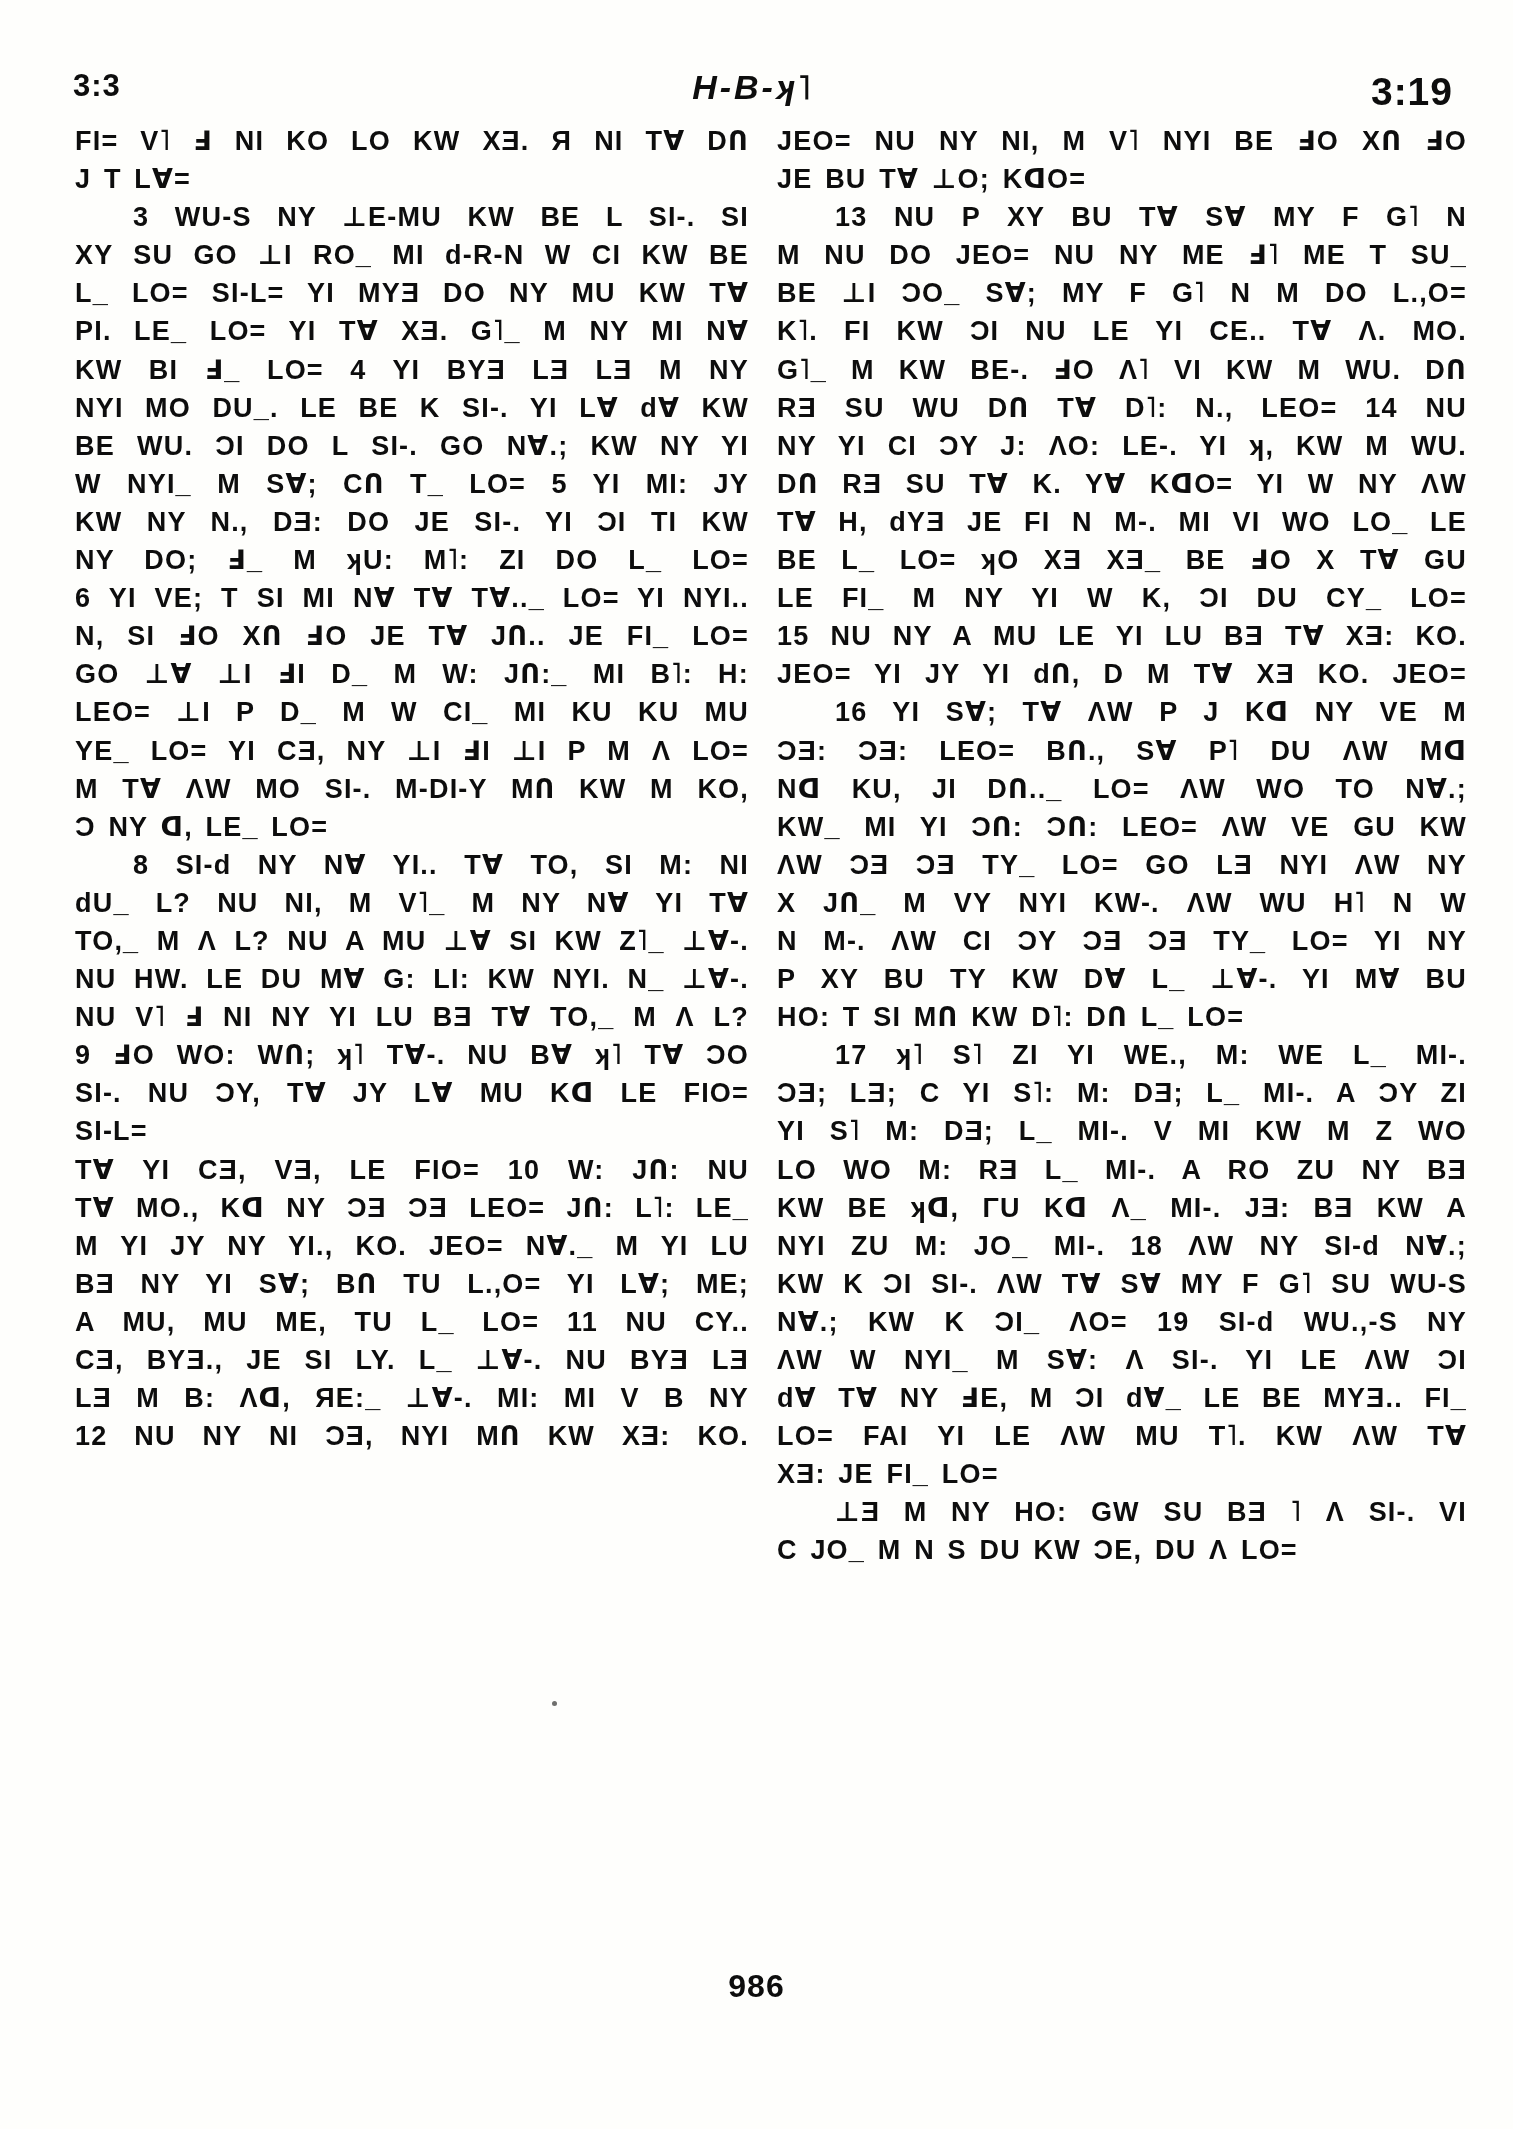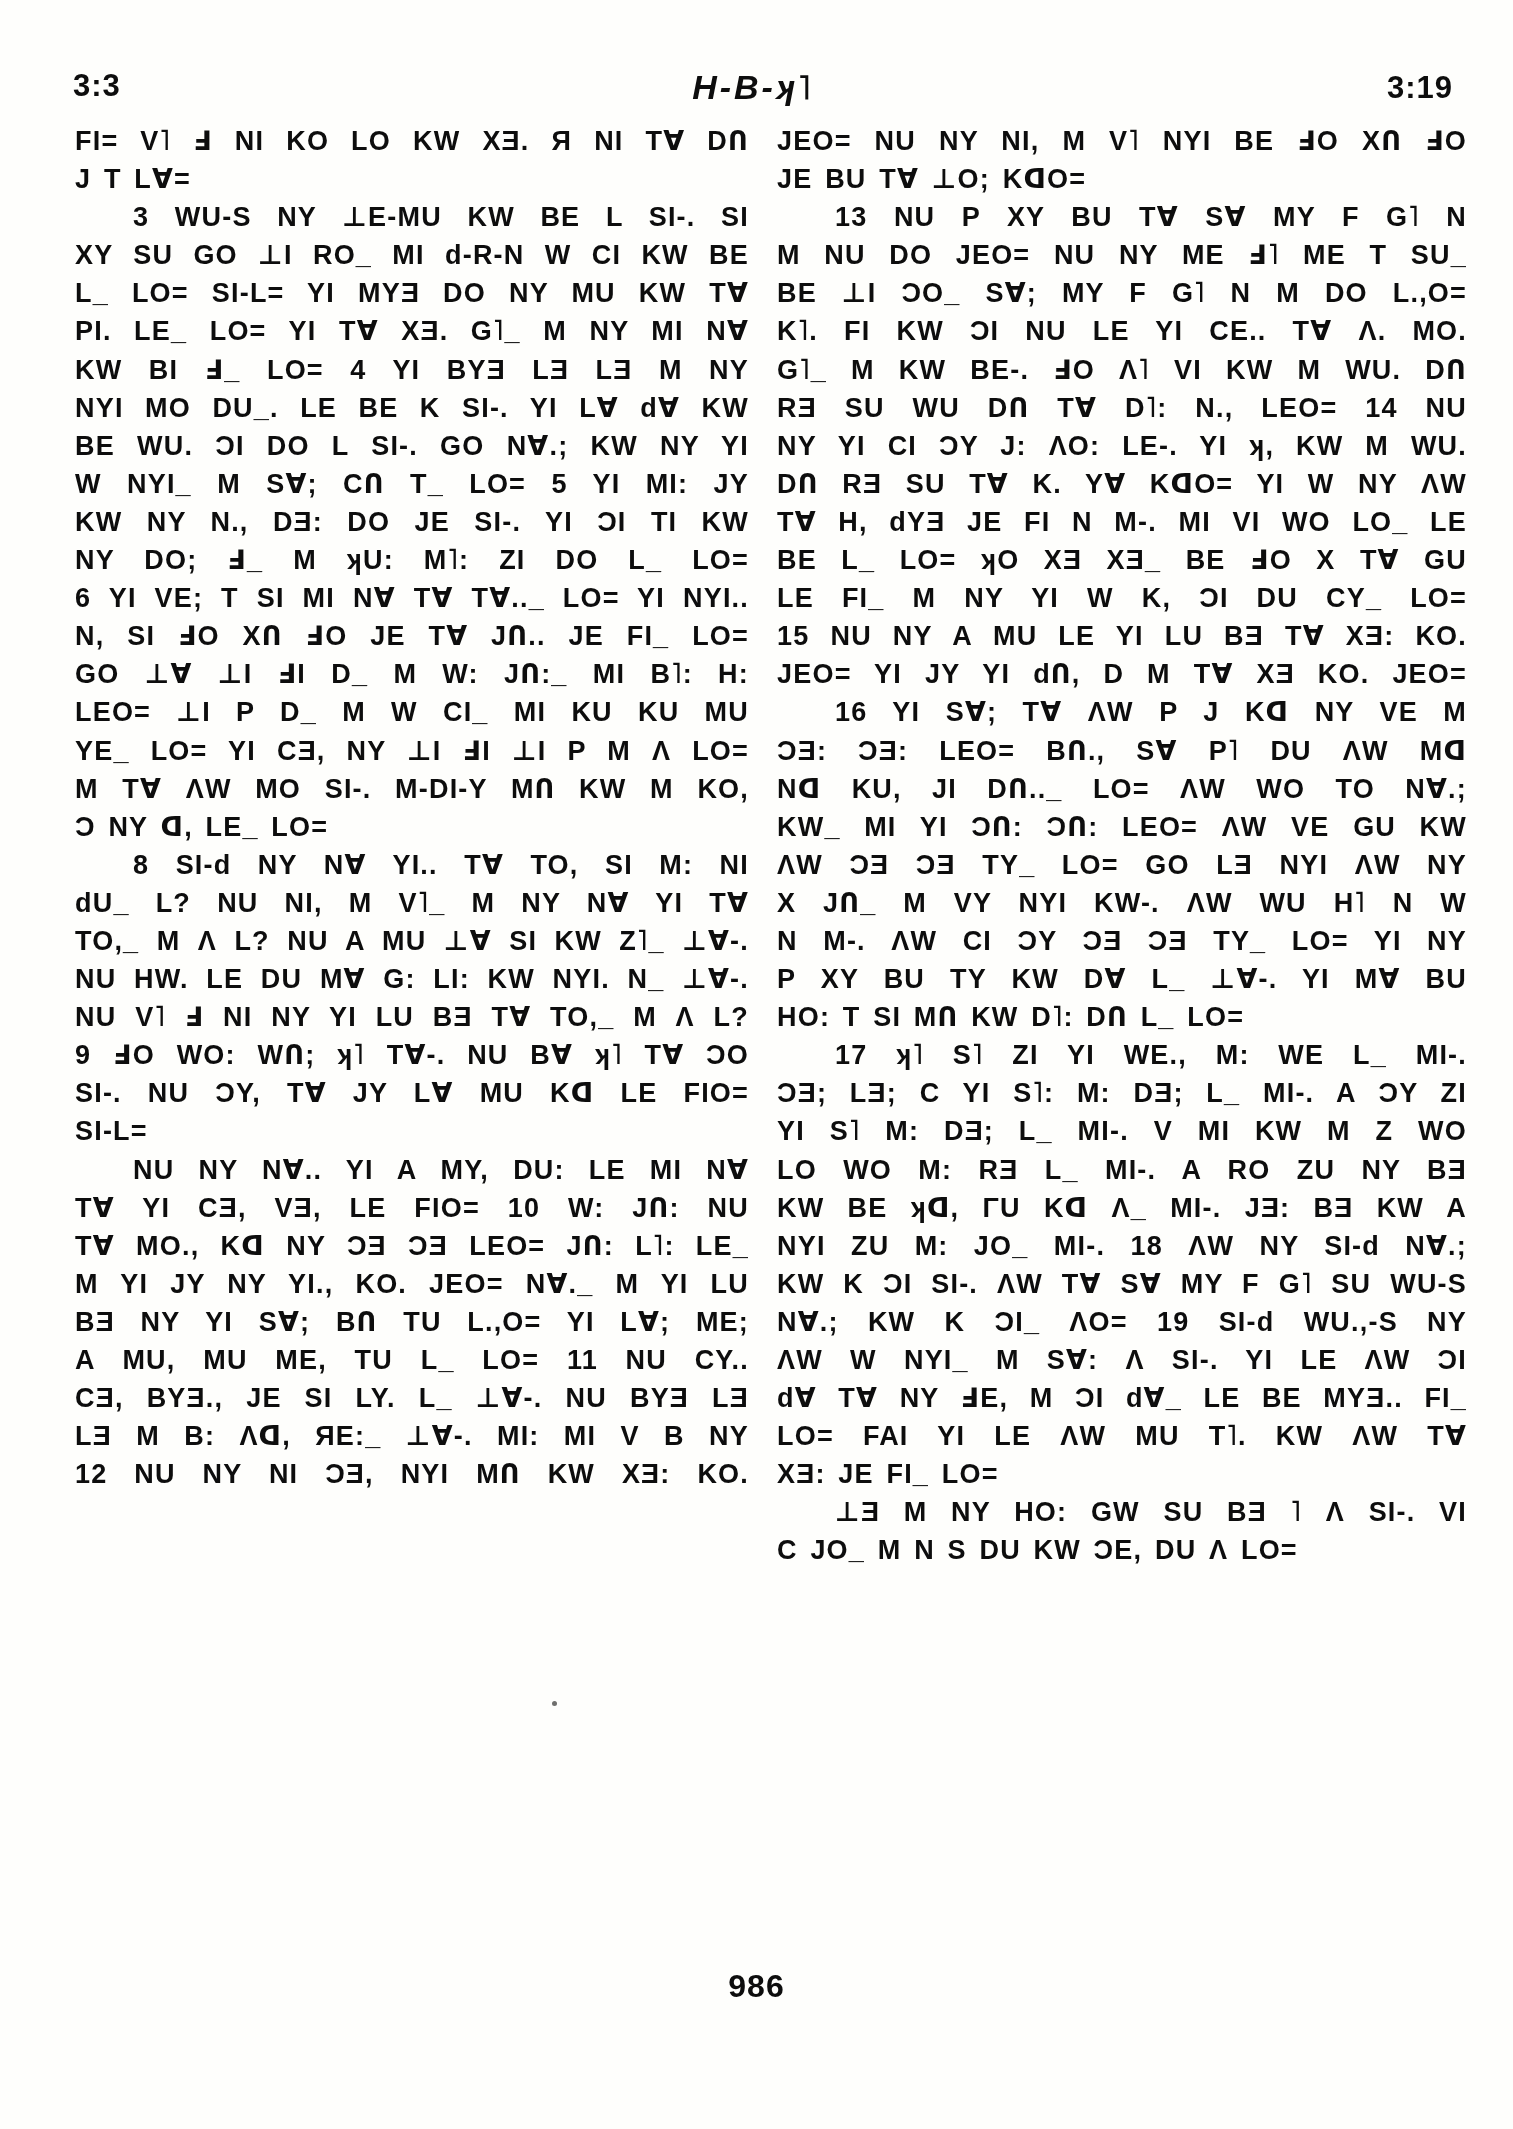--- a/index.html
+++ b/index.html
@@ -39,21 +39,21 @@
     top: 0;
     text-align: center;
     font-size: 34px;
     letter-spacing: 3px;
     font-style: italic;
   }
   .verse-ref-right {
     position: absolute;
     right: 0;
     top: 2px;
-    font-size: 31px;
+    font-size: 39px;
     letter-spacing: 1px;
   }
   .column {
     position: absolute;
     top: 122px;
   }
   .col-left {
     left: 75px;
     width: 674px;
   }
@@ -130,21 +130,20 @@
       <div class="line">M TⱯ ΛW MO SI-. M-DI-Y MՈ KW M KO,</div>
       <div class="line short">Ɔ NY ᗡ, LE_ LO=</div>
       <div class="line indent">8 SI-d NY NⱯ YI.. TⱯ TO, SI M: NI</div>
       <div class="line">dU_ L? NU NI, M V˥_ M NY NⱯ YI TⱯ</div>
       <div class="line">TO,_ M Λ L? NU A MU ⊥Ɐ SI KW Z˥_ ⊥Ɐ-.</div>
       <div class="line">NU HW. LE DU MⱯ G: LI: KW NYI. N_ ⊥Ɐ-.</div>
       <div class="line">NU V˥ Ⅎ NI NY YI LU BƎ TⱯ TO,_ M Λ L?</div>
       <div class="line">9 ℲO WO: WՈ; ʞ˥ TⱯ-. NU BⱯ ʞ˥ TⱯ ƆO</div>
       <div class="line">SI-. NU ƆY, TⱯ JY LⱯ MU Kᗡ LE FIO=</div>
       <div class="line short">SI-L=</div>
-      <div class="line indent">NU NY NⱯ.. YI A MY, DU: LE MI NⱯ</div>
       <div class="line">TⱯ YI CƎ, VƎ, LE FIO= 10 W: JՈ: NU</div>
       <div class="line">TⱯ MO., Kᗡ NY ƆƎ ƆƎ LEO= JՈ: L˥: LE_</div>
       <div class="line">M YI JY NY YI., KO. JEO= NⱯ._ M YI LU</div>
       <div class="line">BƎ NY YI SⱯ; BՈ TU L.,O= YI LⱯ; ME;</div>
       <div class="line">A MU, MU ME, TU L_ LO= 11 NU CY..</div>
       <div class="line">CƎ, BYƎ., JE SI LY. L_ ⊥Ɐ-. NU BYƎ LƎ</div>
       <div class="line">LƎ M B: Λᗡ, ЯE:_ ⊥Ɐ-. MI: MI V B NY</div>
       <div class="line">12 NU NY NI ƆƎ, NYI MՈ KW XƎ: KO.</div>
     </div>
 

